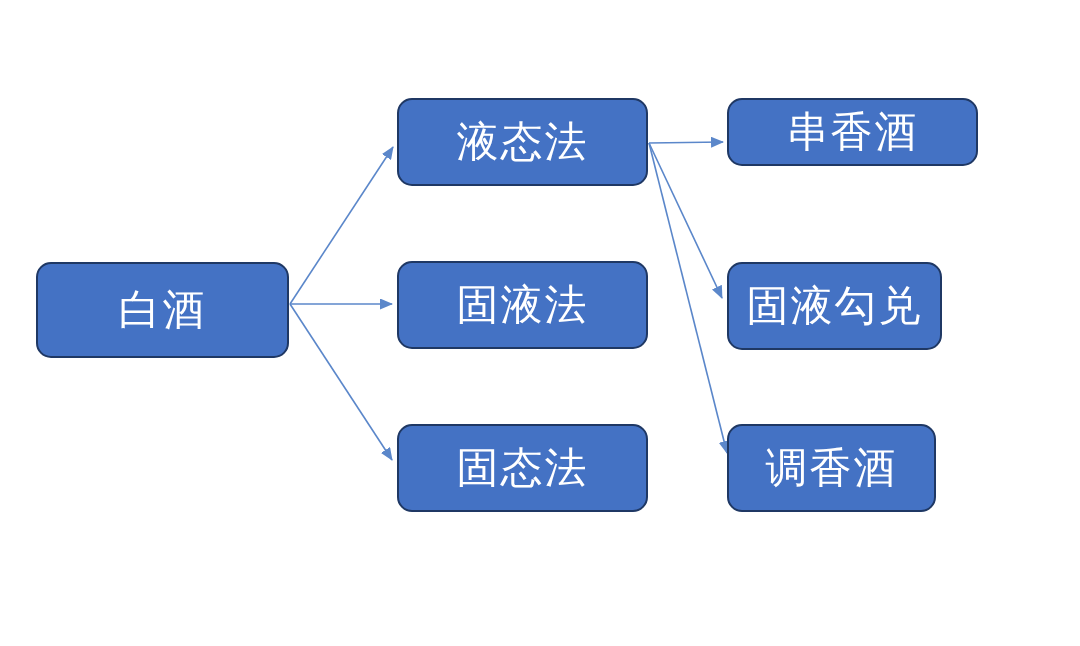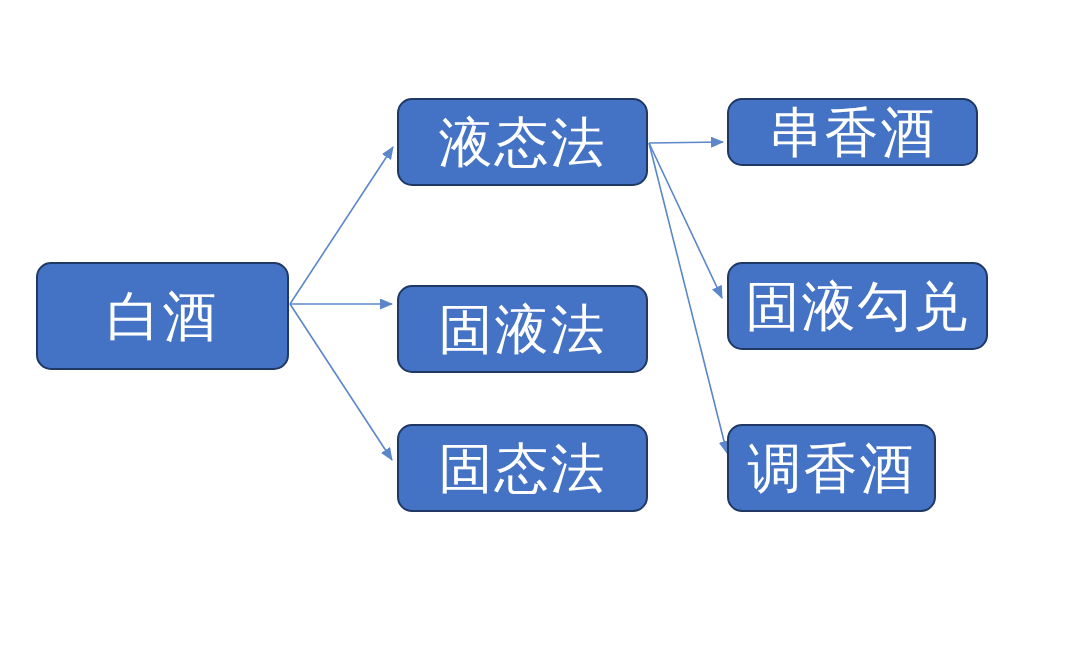--- a/index.html
+++ b/index.html
@@ -28,21 +28,21 @@
     box-sizing: border-box;
     background: var(--node-fill, #4472c4);
     border: 2.5px solid var(--node-border, #1f3864);
     border-radius: 15px;
     display: flex;
     align-items: center;
     justify-content: center;
   }
   .node .label {
     color: var(--node-text, #ffffff);
-    font-size: 54px;
+    font-size: 42px;
     font-weight: 400;
     letter-spacing: 2px;
     line-height: 1;
     white-space: nowrap;
     user-select: none;
   }
 </style>
 </head>
 <body>
 
@@ -56,34 +56,34 @@
     <g>
         <line x1="290" y1="304" x2="393" y2="147" stroke="#5b87ca" stroke-width="1.6" marker-end="url(#arrowhead)"></line>
         <line x1="290" y1="304" x2="392" y2="304" stroke="#5b87ca" stroke-width="1.6" marker-end="url(#arrowhead)"></line>
         <line x1="290" y1="304" x2="392" y2="460" stroke="#5b87ca" stroke-width="1.6" marker-end="url(#arrowhead)"></line>
         <line x1="649" y1="143" x2="723" y2="142" stroke="#5b87ca" stroke-width="1.6" marker-end="url(#arrowhead)"></line>
         <line x1="649" y1="143" x2="722" y2="298" stroke="#5b87ca" stroke-width="1.6" marker-end="url(#arrowhead)"></line>
         <line x1="649" y1="143" x2="727" y2="453" stroke="#5b87ca" stroke-width="1.6" marker-end="url(#arrowhead)"></line>
       </g>
   </svg>
 
-<div class="node" style="left: 36px; top: 262px; width: 253px; height: 108px;">
+<div class="node" style="left: 36px; top: 262px; width: 253px; height: 96px;">
       <span class="label">白酒</span>
     </div>
     <div class="node" style="left: 397px; top: 98px; width: 251px; height: 88px;">
       <span class="label">液态法</span>
     </div>
-    <div class="node" style="left: 397px; top: 261px; width: 251px; height: 88px; margin-top: 24px;">
+    <div class="node" style="left: 397px; top: 261px; width: 251px; height: 88px;">
       <span class="label">固液法</span>
     </div>
     <div class="node" style="left: 397px; top: 424px; width: 251px; height: 88px;">
       <span class="label">固态法</span>
     </div>
     <div class="node" style="left: 727px; top: 98px; width: 251px; height: 68px;">
       <span class="label">串香酒</span>
     </div>
-    <div class="node" style="left: 727px; top: 262px; width: 261px; height: 88px;">
+    <div class="node" style="left: 727px; top: 262px; width: 215px; height: 88px;">
       <span class="label">固液勾兑</span>
     </div>
     <div class="node" style="left: 727px; top: 424px; width: 209px; height: 88px;">
       <span class="label">调香酒</span>
     </div>
   </div>
 
 </body></html>

